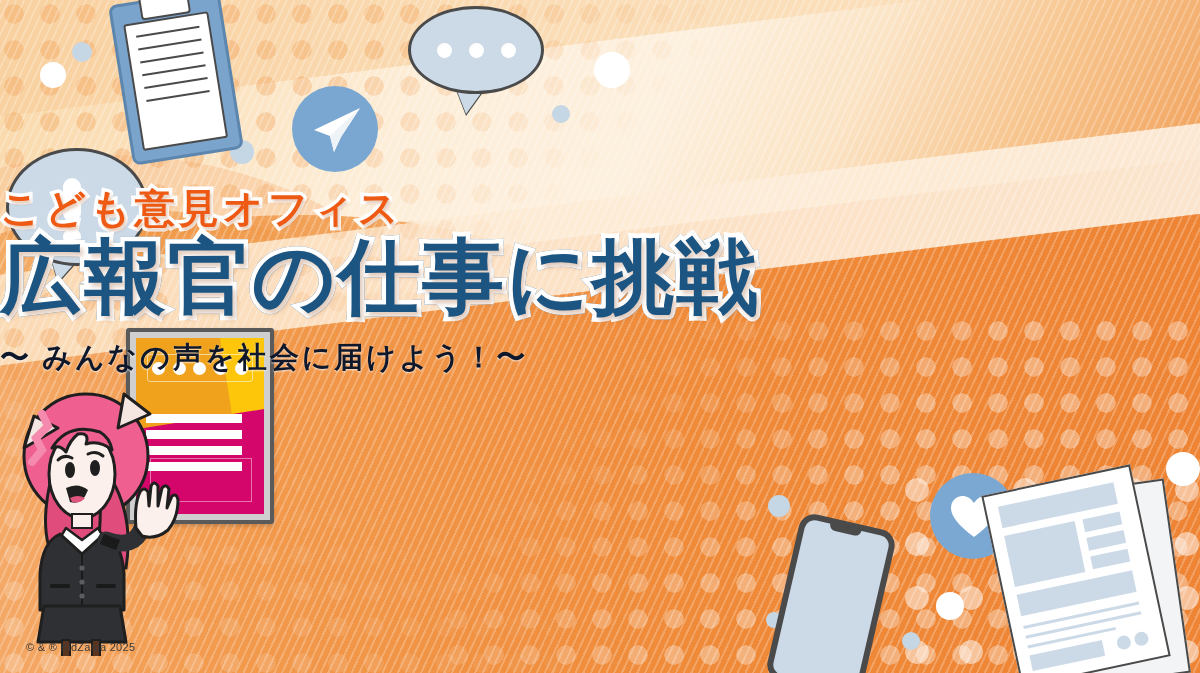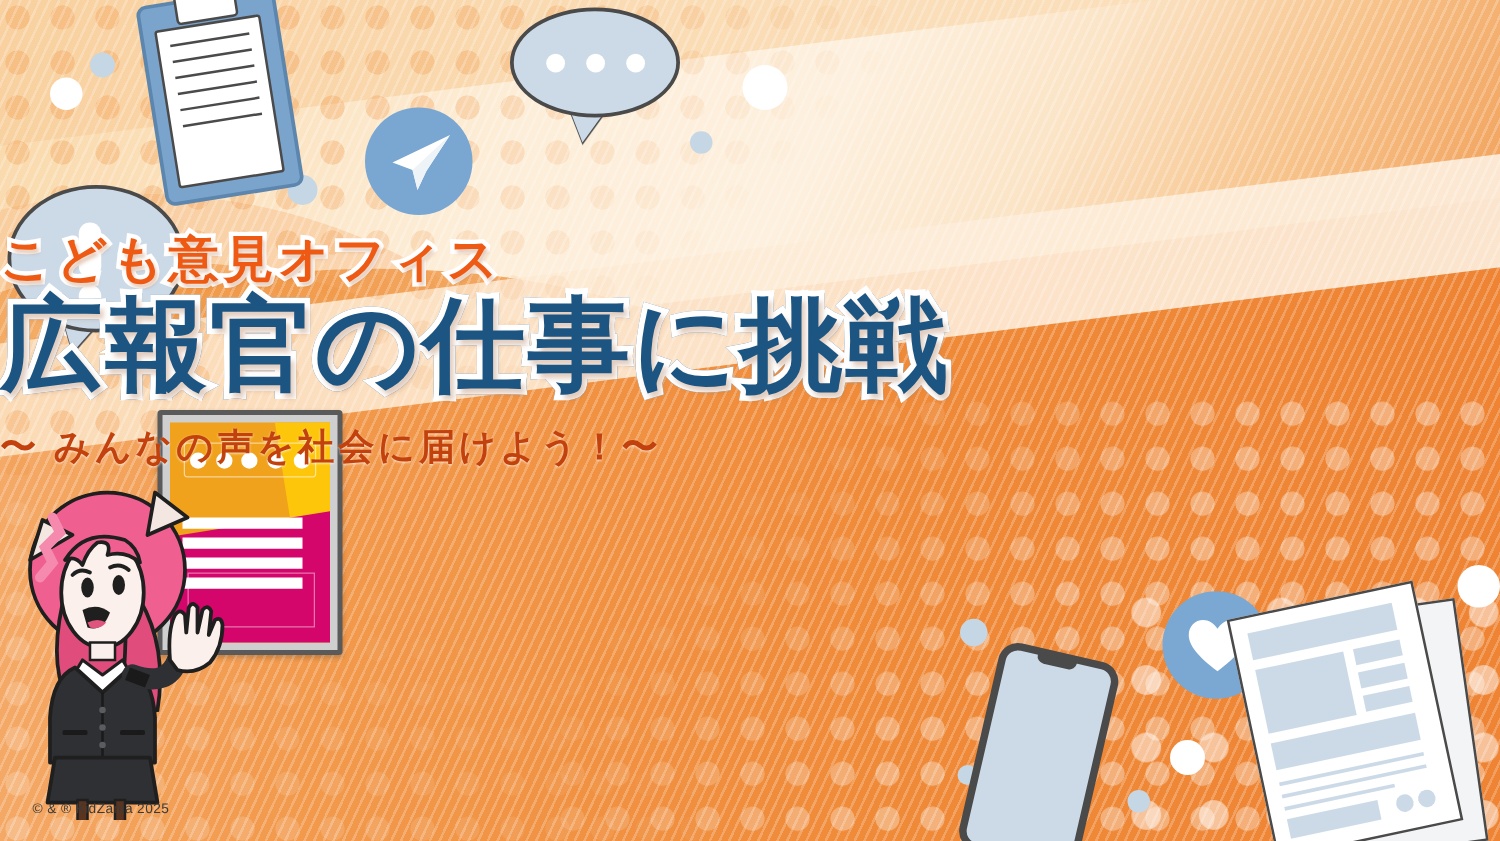--- a/index.html
+++ b/index.html
@@ -234,23 +234,23 @@
     font-size:82px;font-weight:bold;letter-spacing:2px;
     margin:4px 0 0 0;line-height:1.05;
     color:#1d5582;
     -webkit-text-stroke:9px #ffffff;
     paint-order:stroke fill;
     text-shadow:3px 4px 4px rgba(170,110,70,.35);
     background:linear-gradient(180deg,#2a6c9c 0%,#2a6c9c 46%,#174a72 47%,#174a72 100%);
     -webkit-background-clip:text;
   }
   .tagline{
-    font-family:Liberation Sans, sans-serif;
+    font-family:Liberation Serif, serif;
     font-size:29px;font-weight:bold;letter-spacing:3px;
-    color:#c2410c;margin:18px 0 0 0;
+    color:#0f172a;margin:18px 0 0 0;
     text-shadow:0 1px 2px rgba(255,255,255,.75);
   }
 
   .copyright{
     position:absolute;left:26px;bottom:20px;
     font-family:Liberation Sans, sans-serif;
     font-size:11px;color:#3b3b3b;letter-spacing:.3px;
   }
 </style>
 </head>

